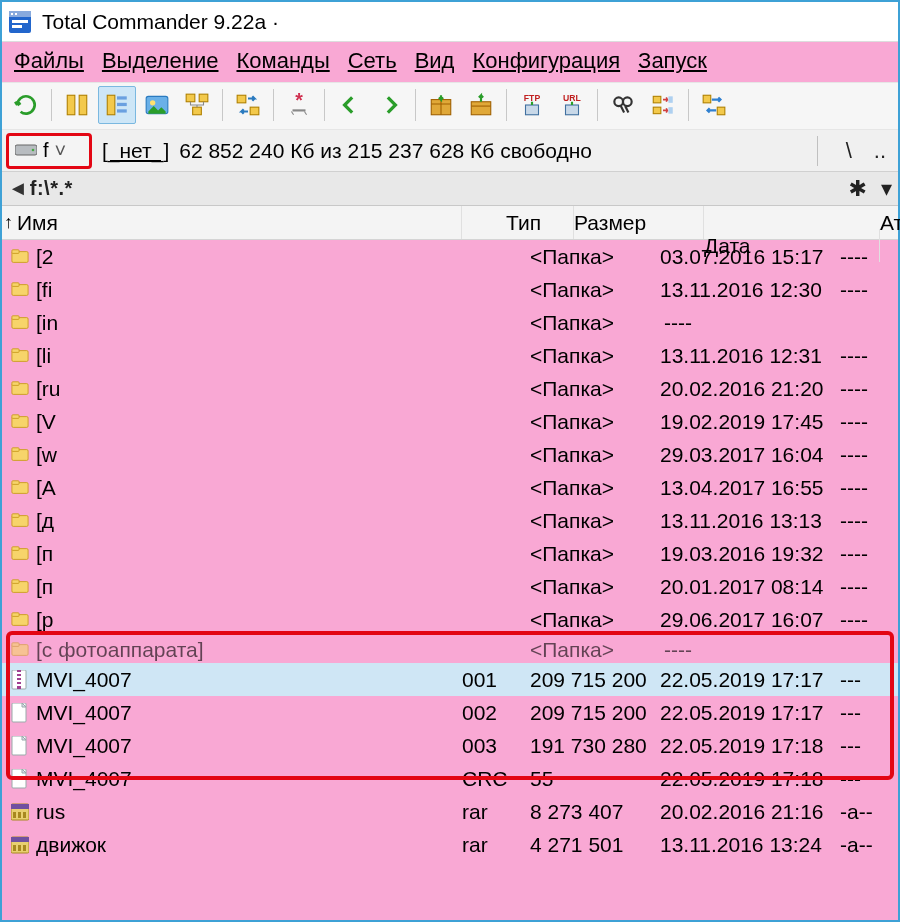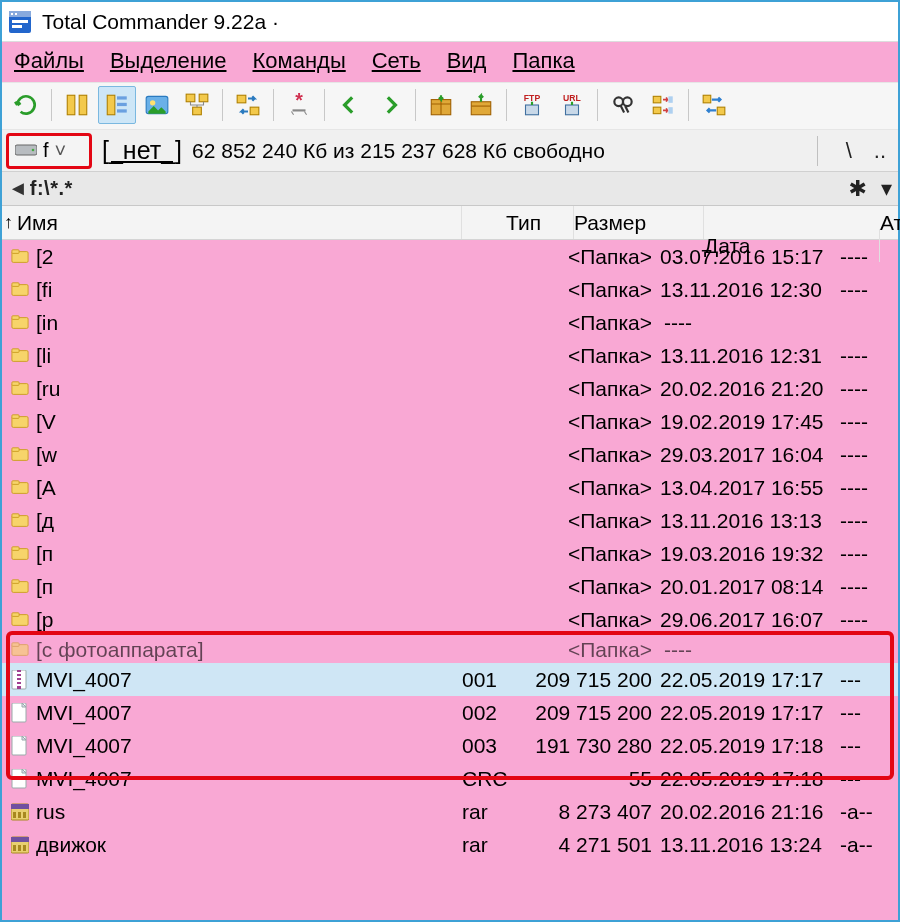--- a/index.html
+++ b/index.html
@@ -31,21 +31,21 @@
   .titlebar .app-icon {
     width: 24px; height: 24px;
     margin-right: 10px;
     position: relative;
   }
   .titlebar .app-icon svg { width: 24px; height: 24px; }
   .titlebar .title { font-size: 21px; color: #000; }
   
   .menubar {
     display: flex;
-    gap: 26px;
+    gap: 18px;
     padding: 6px 12px 8px 12px;
   }
   .menubar .menu-item {
     font-size: 22px;
     cursor: default;
   }
   .menubar .menu-item .u { text-decoration: underline; }
   
   .toolbar {
     display: flex;
@@ -87,21 +87,21 @@
     border-radius: 4px;
     margin: 2px 4px;
     padding: 0 6px;
     background: #f4f4f4;
     min-width: 86px;
     gap: 6px;
   }
   .drive-select .hdd-icon svg { width: 22px; height: 14px; }
   .drive-select .letter { font-size: 20px; }
   .drive-select .chev { color: #555; }
-  .drive-label { padding: 0 6px; font-size: 25px; text-decoration: underline; }
+  .drive-label { padding: 0 6px; font-size: 21px; text-decoration: underline; }
   .drive-free { font-size: 21px; padding-left: 4px; }
   .drive-right { margin-left: auto; display:flex; align-items:center; padding-right:12px; gap:22px; }
   .drive-right span { font-size: 22px; color:#222;}
   .drive-right-sep { width:1px; height:30px; background:#c0c0c0; margin-right:6px;}
   
   .pathbar {
     display:flex; align-items:center;
     height: 34px;
     background: #e8e8e8;
     border-bottom: 1px solid #c8c8c8;
@@ -136,21 +136,21 @@
   .row {
     display:flex;
     align-items:center;
     height: 33px;
     font-size: 21px;
     line-height: 33px;
     white-space: nowrap;
   }
   .row .c-name { flex: 0 0 460px; display:flex; align-items:center; gap:6px; padding-left:8px; overflow:hidden; }
   .row .c-type { flex: 0 0 68px; }
-  .row .c-size { flex: 0 0 130px; text-align:right; padding-right:8px;}
+  .row .c-size { flex: 0 0 130px; text-align:left; padding-right:8px;}
   .row .c-date { flex: 0 0 176px; }
   .row .c-attr { flex: 1 1 auto; padding-left:4px;}
   .row.selected { background: #cfe6f5; }
   .file-icon { width:20px; height:22px; display:flex; align-items:center; justify-content:center; flex-shrink:0;}
   .file-icon svg { width:18px; height:20px; }
   .folder-icon svg { width:20px; height:18px; }
   
   .red-box {
     position:absolute;
     border: 4px solid #e30613;
@@ -176,21 +176,22 @@
     </span>
     <span class="title">Total Commander 9.22a ·</span>
   </div>
 
   <div class="menubar">
     <span class="menu-item"><span class="u">Файлы</span></span>
     <span class="menu-item"><span class="u">Выделение</span></span>
     <span class="menu-item"><span class="u">Команды</span></span>
     <span class="menu-item"><span class="u">Сеть</span></span>
     <span class="menu-item"><span class="u">Вид</span></span>
-    <span class="menu-item"><span class="u">Папка</span></span>
+    <span class="menu-item"><span class="u">Конфигурация</span></span>
+    <span class="menu-item"><span class="u">Запуск</span></span>
   </div>
 
   <div class="toolbar">
     <div class="tool-btn">
         <svg viewBox="0 0 24 24">
           <path fill="none" stroke="#2a9d2a" stroke-width="2.5" d="M4 12a8 8 0 1 1 3 6.2M4 12l-2-3m2 3l3-2"></path>
         </svg>
       </div>
     <div class="tool-sep"></div>
     <div class="tool-btn">

